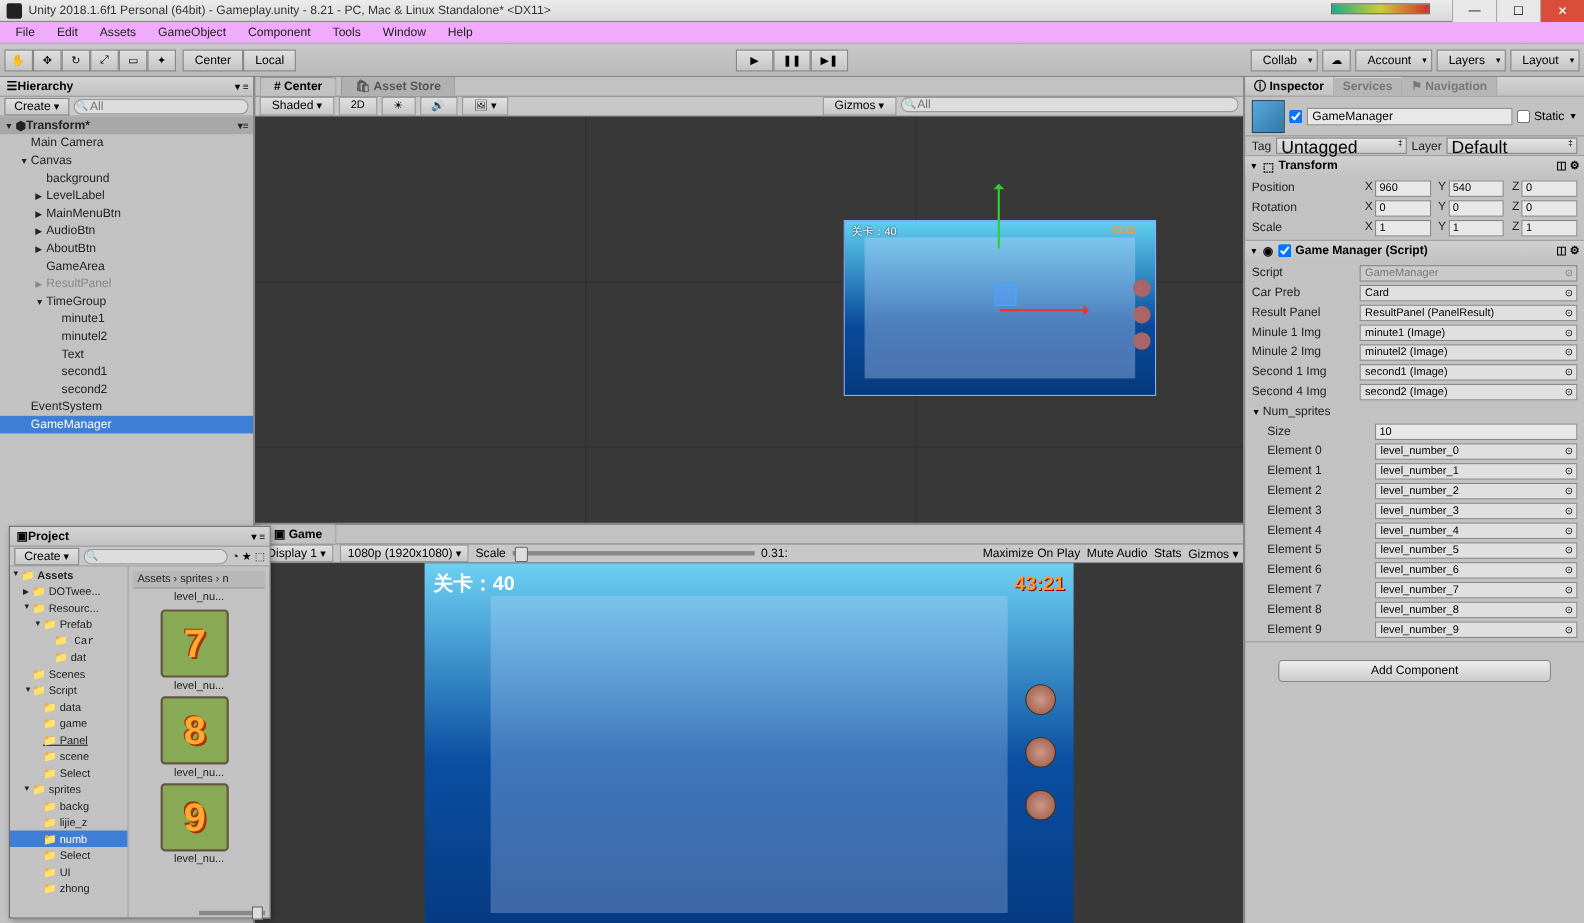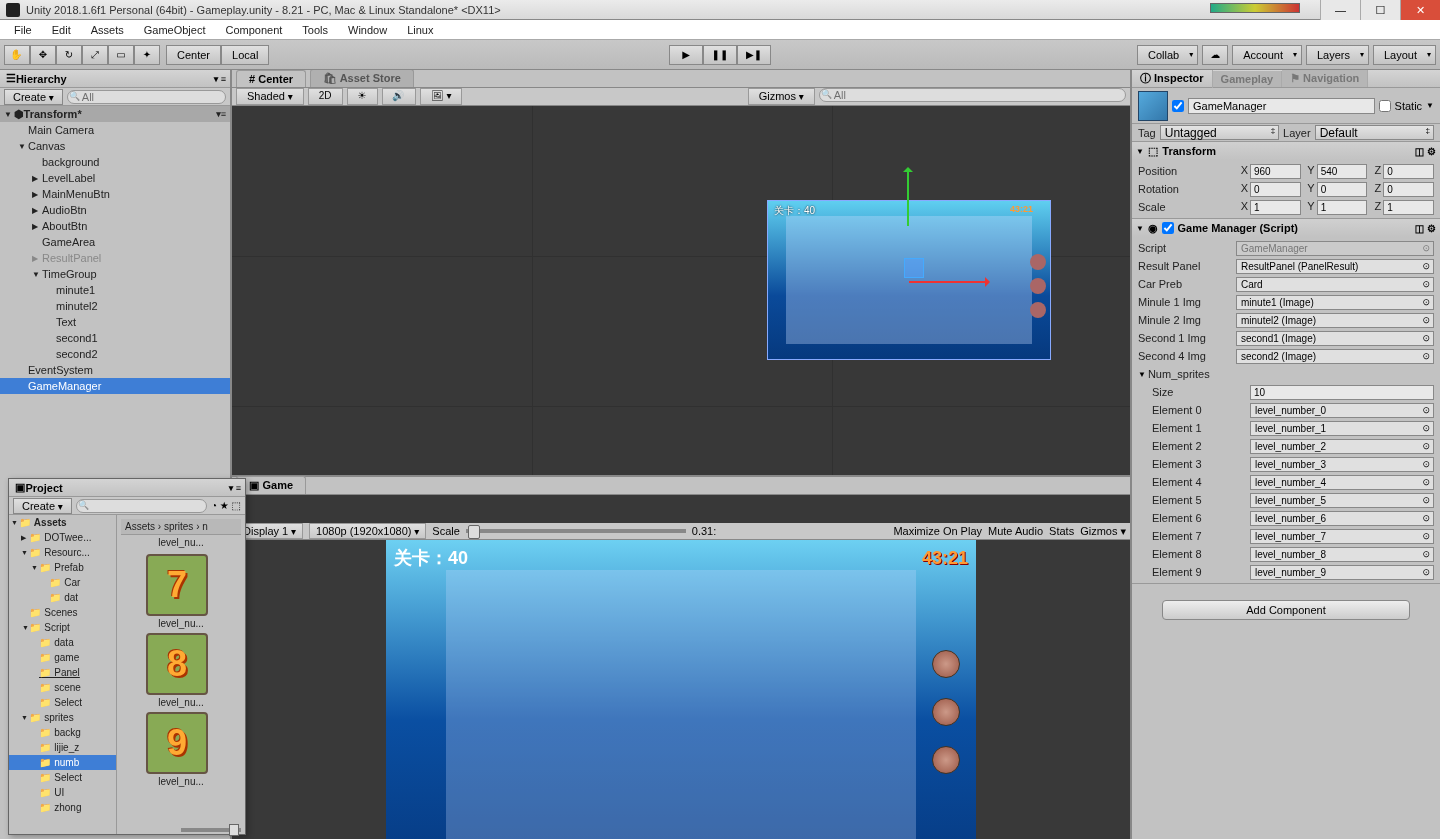--- a/index.html
+++ b/index.html
@@ -12,21 +12,21 @@
 .titlebar .winbtns { position: absolute; right: 0; top: 0; display: flex; height: 20px; }
 .titlebar .winbtns div { width: 40px; height: 20px; display: flex; align-items: center; justify-content: center; border-left: 1px solid #aaa; }
 .titlebar .winbtns .close { background: #d94e3a; color: #fff; }
 .titlebar .winbtns .min, .titlebar .winbtns .max { background: #e8e8e8; }
 
 
 .progressbar { position: absolute; right: 140px; top: 3px; width: 90px; height: 10px; background: linear-gradient(to right, #2a8 0%, #cc3 50%, #c33 100%); border: 1px solid #666; }
 .progress-marker { position: absolute; right: 68px; top: 2px; width: 10px; height: 10px; background: #c33; border-radius: 50%; }
 
 
-.menubar { height: 20px; background: #ffffff; display: flex; align-items: center; padding: 0 4px; border-bottom: 1px solid #aaa; text-align: center; }
+.menubar { height: 20px; background: #f0abfc; display: flex; align-items: center; padding: 0 4px; border-bottom: 1px solid #aaa; text-align: center; }
 .menubar span { padding: 2px 10px; color: #222; cursor: default; }
 
 
 .toolbar { height: 30px; background: linear-gradient(#c8c8c8, #bababa); display: flex; align-items: center; padding: 0 4px; border-bottom: 1px solid #888; position: relative; }
 .toolbtn-group { display: flex; margin-right: 6px; }
 .toolbtn { width: 26px; height: 20px; background: linear-gradient(#e0e0e0, #c4c4c4); border: 1px solid #888; display: flex; align-items: center; justify-content: center; font-size: 10px; }
 .toolbtn-wide { padding: 0 10px; height: 20px; background: linear-gradient(#e0e0e0, #c4c4c4); border: 1px solid #888; display: flex; align-items: center; }
 .toolbar-center { position: absolute; left: 50%; transform: translateX(-50%); display: flex; }
 .toolbar-center .toolbtn { width: 34px; height: 20px; }
 .toolbar-right { position: absolute; right: 4px; display: flex; gap: 4px; }
@@ -66,21 +66,21 @@
 .gizmo-x { position: absolute; left: 677px; top: 175px; width: 80px; height: 2px; background: #e33; }
 .gizmo-x::after { content: ""; position: absolute; right: -6px; top: -4px; width: 0; height: 0; border: 5px solid transparent; border-left-color: #e33; }
 .gizmo-box { position: absolute; left: 672px; top: 152px; width: 20px; height: 20px; background: rgba(80,160,255,.5); border: 1px solid #4af; }
 .scene-label { position: absolute; left: 542px; top: 98px; color: #fff; font-size: 10px; text-shadow: 0 0 2px #000; }
 .scene-timer { position: absolute; left: 778px; top: 98px; color: #f93; font-size: 9px; font-weight: bold; }
 .scene-icons { position: absolute; left: 798px; top: 148px; display: flex; flex-direction: column; gap: 8px; }
 .scene-icons span { width: 16px; height: 16px; background: #a66; border-radius: 50%; }
 
 
 .game-section { height: 364px; display: flex; flex-direction: column; border-top: 2px solid #888; }
-.game-toolbar { height: 18px; background: #c8c8c8; display: flex; align-items: center; padding: 0 4px; border-bottom: 1px solid #888; gap: 6px; margin-top: 28px; }
+.game-toolbar { height: 18px; background: #c8c8c8; display: flex; align-items: center; padding: 0 4px; border-bottom: 1px solid #888; gap: 6px; }
 .game-toolbar .field { padding: 1px 6px; background: linear-gradient(#e0e0e0,#c8c8c8); border: 1px solid #999; font-size: 10px; }
 .game-toolbar .spacer { flex: 1; }
 .slider { width: 220px; height: 4px; background: #888; position: relative; }
 .slider::after { content: ""; position: absolute; left: 2px; top: -4px; width: 10px; height: 12px; background: #ddd; border: 1px solid #666; border-radius: 2px; }
 .game-view { flex: 1; background: #393939; position: relative; display: flex; justify-content: center; }
 .game-canvas { width: 590px; height: 328px; background: linear-gradient(to bottom, #6dd0f2, #0a4fa2 55%, #063a82); position: relative; margin-top: 0; }
 .game-canvas .playarea { position: absolute; left: 60px; top: 30px; right: 60px; bottom: 10px; background: rgba(200,220,255,.28); }
 .game-level { position: absolute; left: 8px; top: 6px; color: #fff; font-size: 18px; font-weight: bold; }
 .game-timer { position: absolute; right: 8px; top: 8px; color: #f93; font-size: 18px; font-weight: bold; text-shadow: 1px 1px #800; }
 .game-icons { position: absolute; right: 16px; top: 110px; display: flex; flex-direction: column; gap: 20px; }
@@ -103,21 +103,21 @@
 
 .inspector { width: 310px; background: #c2c2c2; border-left: 2px solid #888; display: flex; flex-direction: column; overflow-y: auto; }
 .insp-tabs { height: 18px; background: linear-gradient(#d4d4d4,#c2c2c2); display: flex; align-items: center; border-bottom: 1px solid #999; }
 .insp-tabs .t { padding: 2px 8px; font-weight: bold; border-right: 1px solid #aaa; }
 .insp-tabs .t.inactive { color: #777; background: #b6b6b6; }
 .insp-header { height: 36px; background: #c2c2c2; display: flex; align-items: center; padding: 2px 6px; border-bottom: 1px solid #999; gap: 4px; }
 .cube-icon { width: 30px; height: 30px; background: linear-gradient(135deg, #5ad, #37a); border: 1px solid #246; }
 .insp-header input[type=text] { flex: 1; height: 16px; background: #e8e8e8; border: 1px solid #888; padding: 0 4px; }
 .insp-row2 { height: 18px; display: flex; align-items: center; padding: 0 6px; gap: 4px; border-bottom: 1px solid #999; }
 .insp-row2 .lbl { color: #222; }
-.mini-dd { flex: 1; height: 15px; background: linear-gradient(#e4e4e4,#ccc); border: 1px solid #888; padding: 0 4px; font-size: 12px; position: relative; }
+.mini-dd { flex: 1; height: 15px; background: linear-gradient(#e4e4e4,#ccc); border: 1px solid #888; padding: 0 4px; font-size: 16px; position: relative; }
 .mini-dd::after { content: "‡"; position: absolute; right: 3px; font-size: 8px; }
 
 .component { border-bottom: 1px solid #999; }
 .comp-header { height: 18px; background: linear-gradient(#d0d0d0,#c2c2c2); display: flex; align-items: center; padding: 0 4px; gap: 4px; font-weight: bold; }
 .comp-header .arrow { font-size: 8px; }
 .comp-header .gear { margin-left: auto; font-size: 10px; }
 .comp-body { padding: 2px 6px; }
 .prop-row { display: flex; align-items: center; height: 18px; gap: 2px; }
 .prop-row .plabel { width: 96px; color: #222; }
 .prop-row .xyz { display: flex; flex: 1; gap: 2px; }
@@ -147,21 +147,21 @@
 </div>
 
 <div class="menubar" id="menubar">
     <span>File</span>
     <span>Edit</span>
     <span>Assets</span>
     <span>GameObject</span>
     <span>Component</span>
     <span>Tools</span>
     <span>Window</span>
-    <span>Linux</span>
+    <span>Help</span>
   </div>
 
 <div class="toolbar">
   <div class="toolbtn-group">
     <div class="toolbtn">✋</div>
     <div class="toolbtn">✥</div>
     <div class="toolbtn">↻</div>
     <div class="toolbtn">⤢</div>
     <div class="toolbtn">▭</div>
     <div class="toolbtn">✦</div>
@@ -300,21 +300,21 @@
             <span></span>
           </div>
         </div>
       </div>
     </div>
   </div>
 
   <div class="inspector">
     <div class="insp-tabs">
       <div class="t"><span>ⓘ </span><span>Inspector</span></div>
-      <div class="t inactive">Gameplay</div>
+      <div class="t inactive">Services</div>
       <div class="t inactive"><span>⚑ </span><span>Navigation</span></div>
     </div>
     <div class="insp-header">
       <div class="cube-icon"></div>
       <input type="checkbox" checked="" style="">
       <input type="text" value="GameManager" style="">
       <input type="checkbox" style="">
       <span>Static</span>
       <span style="font-size:8px">▼</span>
     </div>
@@ -376,26 +376,26 @@
         <input type="checkbox" checked="" style="">
         <span>Game Manager (Script)</span>
         <span class="gear">◫ ⚙</span>
       </div>
       <div class="comp-body" id="gm-body">
           <div class="prop-row">
             <span class="plabel">Script</span>
             <div class="obj-field disabled">GameManager</div>
           </div>
           <div class="prop-row">
+            <span class="plabel">Car Preb</span>
+            <div class="obj-field">Card</div>
+          </div>
+          <div class="prop-row">
             <span class="plabel">Result Panel</span>
             <div class="obj-field">ResultPanel (PanelResult)</div>
-          </div>
-          <div class="prop-row">
-            <span class="plabel">Car Preb</span>
-            <div class="obj-field">Card</div>
           </div>
           <div class="prop-row">
             <span class="plabel">Minule 1 Img</span>
             <div class="obj-field">minute1 (Image)</div>
           </div>
           <div class="prop-row">
             <span class="plabel">Minule 2 Img</span>
             <div class="obj-field">minutel2 (Image)</div>
           </div>
           <div class="prop-row">
@@ -471,21 +471,21 @@
     <div class="create-btn"><span>Create</span> ▾</div>
     <div class="search"></div>
     <span style="margin-left:4px;font-size:10px">◔ ★ ⬚</span>
   </div>
   <div class="project-content">
     <div class="proj-folders" id="proj-folders">
         <div class="item" style="padding-left: 2px; font-weight: bold;"><span style="width:8px;display:inline-block;font-size:7px">▼</span>📁 Assets</div>
         <div class="item" style="padding-left: 12px;"><span style="width:8px;display:inline-block;font-size:7px">▶</span>📁 DOTwee...</div>
         <div class="item" style="padding-left: 12px;"><span style="width:8px;display:inline-block;font-size:7px">▼</span>📁 Resourc...</div>
         <div class="item" style="padding-left: 22px;"><span style="width:8px;display:inline-block;font-size:7px">▼</span>📁 Prefab</div>
-        <div class="item" style="padding-left: 32px;"><span style="width:8px;display:inline-block;font-size:7px"></span>📁 Car</div>
+        <div class="item" style="padding-left: 32px; font-family: Liberation Mono, monospace;"><span style="width:8px;display:inline-block;font-size:7px"></span>📁 Car</div>
         <div class="item" style="padding-left: 32px;"><span style="width:8px;display:inline-block;font-size:7px"></span>📁 dat</div>
         <div class="item" style="padding-left: 12px;"><span style="width:8px;display:inline-block;font-size:7px"></span>📁 Scenes</div>
         <div class="item" style="padding-left: 12px; text-align: right;"><span style="width:8px;display:inline-block;font-size:7px">▼</span>📁 Script</div>
         <div class="item" style="padding-left: 22px;"><span style="width:8px;display:inline-block;font-size:7px"></span>📁 data</div>
         <div class="item" style="padding-left: 22px;"><span style="width:8px;display:inline-block;font-size:7px"></span>📁 game</div>
         <div class="item" style="padding-left: 22px; text-decoration: underline;"><span style="width:8px;display:inline-block;font-size:7px"></span>📁 Panel</div>
         <div class="item" style="padding-left: 22px;"><span style="width:8px;display:inline-block;font-size:7px"></span>📁 scene</div>
         <div class="item" style="padding-left: 22px;"><span style="width:8px;display:inline-block;font-size:7px"></span>📁 Select</div>
         <div class="item" style="padding-left: 12px;"><span style="width:8px;display:inline-block;font-size:7px">▼</span>📁 sprites</div>
         <div class="item" style="padding-left: 22px;"><span style="width:8px;display:inline-block;font-size:7px"></span>📁 backg</div>

